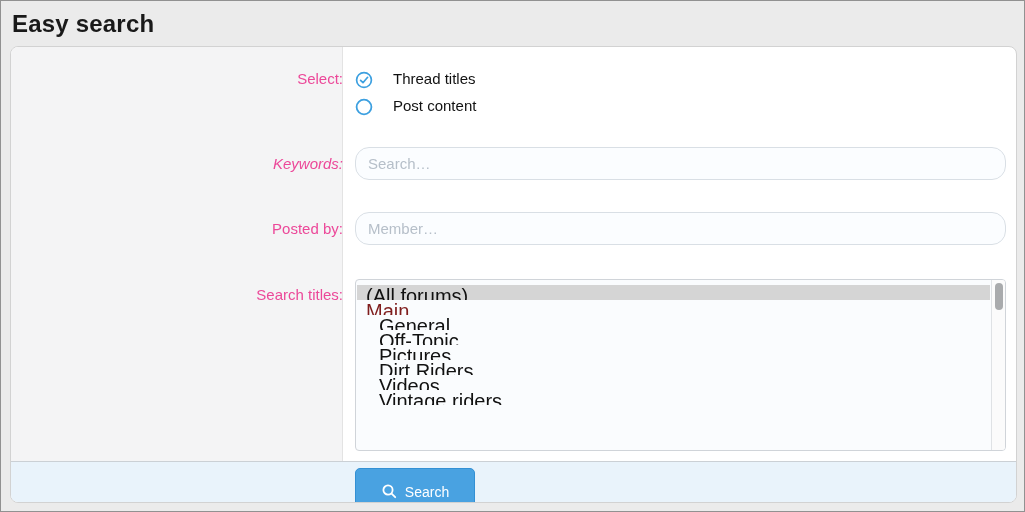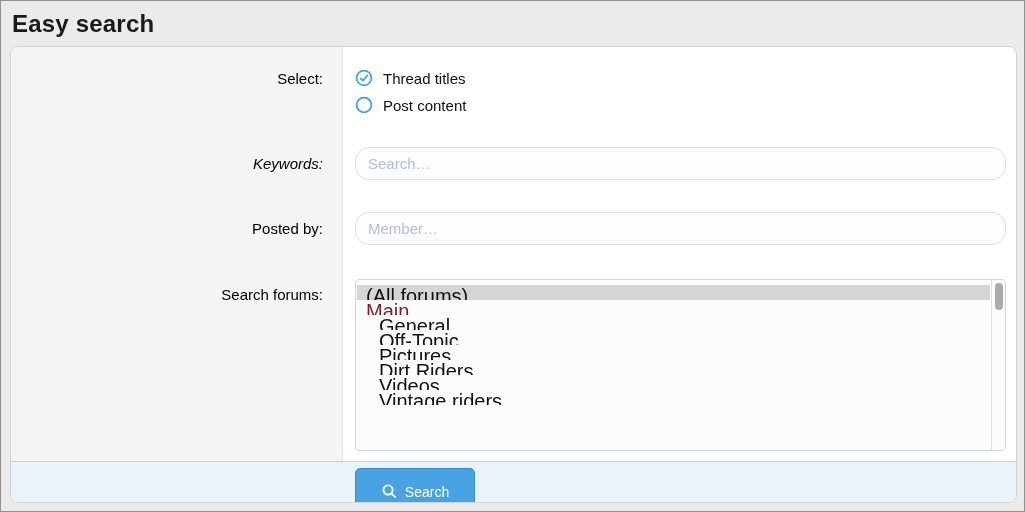--- a/index.html
+++ b/index.html
@@ -21,30 +21,30 @@
     background:#ffffff; border:1px solid #d2d2d2; border-radius:8px;
     overflow:hidden;
   }
 
   .label-col-bg {
     position:absolute; left:0; top:0; width:332px; bottom:41px;
     background:#f4f4f5; border-right:1px solid #e3e3e3;
   }
 
   .field-label {
-    position:absolute; left:0; width:332px; padding-right:20px;
-    text-align:right; font-size:15px; color:#000000; line-height:20px;
+    position:absolute; left:0; width:332px; padding-right:0;
+    text-align:right; font-size:15px; color:#ec4899; line-height:20px;
   }
   .lbl-select  { top:22px; }
   .lbl-keywords{ top:107px;font-style:italic; }
   .lbl-posted  { top:172px; }
   .lbl-forums  { top:238px; }
 
   .radio-row {
-    position:absolute; left:344px; display:flex; align-items:flex-start; gap:10px;
+    position:absolute; left:344px; display:flex; align-items:flex-end; gap:20px;
     height:20px; cursor:default;
   }
   .radio-row-1 { top:22px; }
   .radio-row-2 { top:49px; }
   .radio-row .r-label { font-size:15px; color:#111; line-height:20px; }
   .radio-icon { width:18px; height:18px; display:block; }
 
   .text-input {
     position:absolute; left:344px; width:651px; height:33px;
     background:#fbfdff; border:1px solid #d9dfe5; border-radius:14px;
@@ -98,21 +98,21 @@
 <div class="viewport">
 
   <div class="page-title">Easy search</div>
 
   <div class="panel">
     <div class="label-col-bg"></div>
 
     <div class="field-label lbl-select">Select:</div>
     <div class="field-label lbl-keywords">Keywords:</div>
     <div class="field-label lbl-posted">Posted by:</div>
-    <div class="field-label lbl-forums">Search forums:</div>
+    <div class="field-label lbl-forums">Search titles:</div>
 
     <div class="radio-row radio-row-1">
       <span class="radio-icon">
         <svg width="18" height="18" viewBox="0 0 18 18">
           <circle cx="9" cy="9" r="7.4" fill="none" stroke="#3da0e0" stroke-width="1.7"></circle>
           <path d="M5.6 9.3 L8 11.7 L12.6 6.3" fill="none" stroke="#3da0e0" stroke-width="1.7" stroke-linecap="round" stroke-linejoin="round"></path>
         </svg>
       </span>
       <span class="r-label">Thread titles</span>
     </div>

